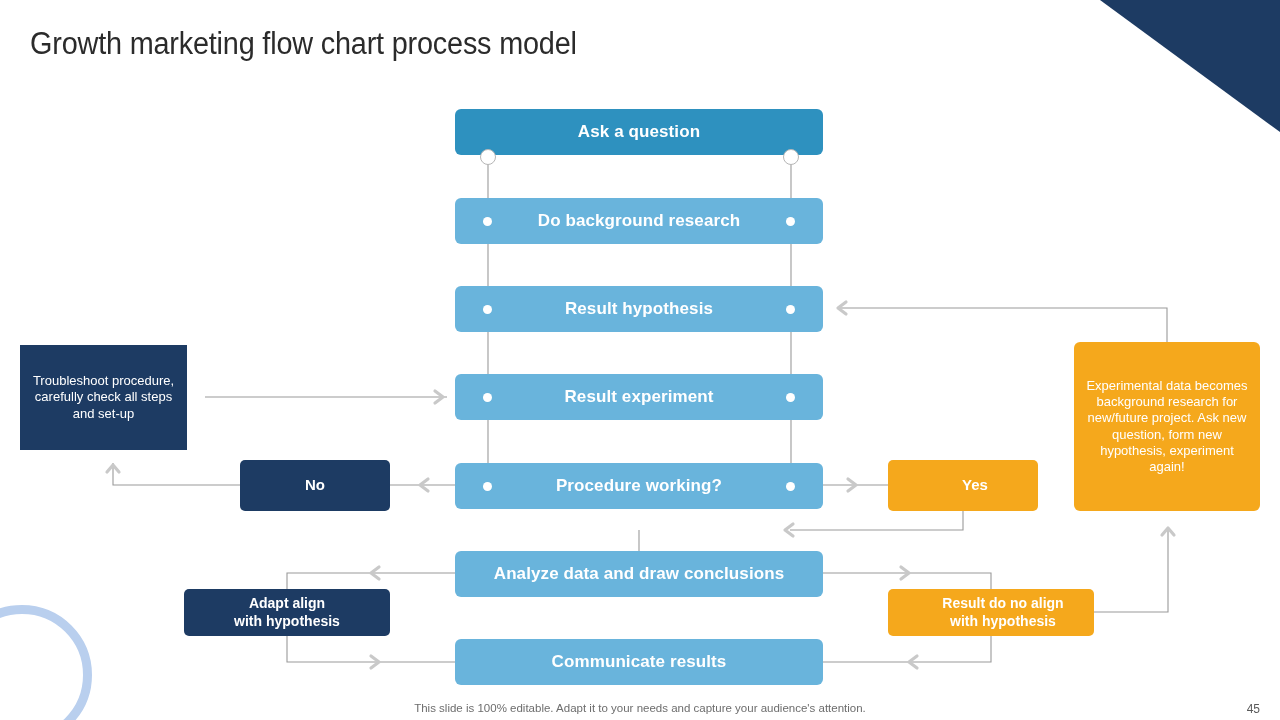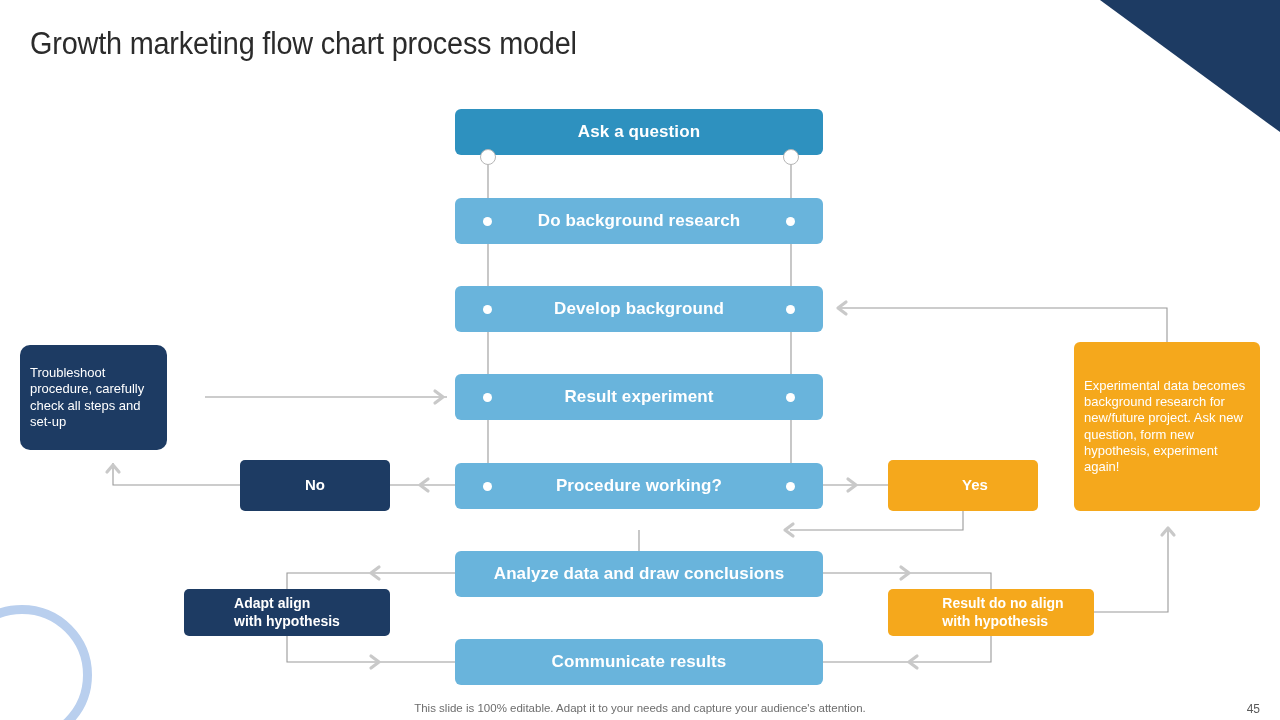--- a/index.html
+++ b/index.html
@@ -61,20 +61,21 @@
     pointer-events: none;
   }
 
   
   .node {
     position: absolute;
     box-sizing: border-box;
     display: flex;
     align-items: center;
     justify-content: center;
+    text-align: center;
     color: #ffffff;
     line-height: 1.25;
   }
   .node-main {
     width: 368px;
     left: 455px;
     height: 46px;
     border-radius: 6px;
     font-size: 17px;
     font-weight: bold;
@@ -107,23 +108,23 @@
     border-radius: 50%;
     background: #ffffff;
     border: 1px solid #b6b6b6;
     box-sizing: border-box;
   }
 
   
   .node-troubleshoot {
     left: 20px;
     top: 345px;
-    width: 147px;
+    width: 167px;
     height: 105px;
-    border-radius: 10px;
+    border-radius: 0;
     font-size: 13px;
     font-weight: normal;
     padding: 0 10px;
   }
   .node-no {
     left: 240px;
     top: 460px;
     width: 150px;
     height: 51px;
     border-radius: 5px;
@@ -265,21 +266,21 @@
 <div class="pin" style="left:783px; top:149px;"></div>
 
 <div class="node node-main c-blue" style="top:198px;">
   <span class="dot left"></span>
   <span>Do background research</span>
   <span class="dot right"></span>
 </div>
 
 <div class="node node-main c-blue" style="top:286px;">
   <span class="dot left"></span>
-  <span>Develop background</span>
+  <span>Result hypothesis</span>
   <span class="dot right"></span>
 </div>
 
 <div class="node node-main c-blue" style="top:374px;">
   <span class="dot left"></span>
   <span>Result experiment</span>
   <span class="dot right"></span>
 </div>
 
 <div class="node node-main c-blue" style="top:463px;">

